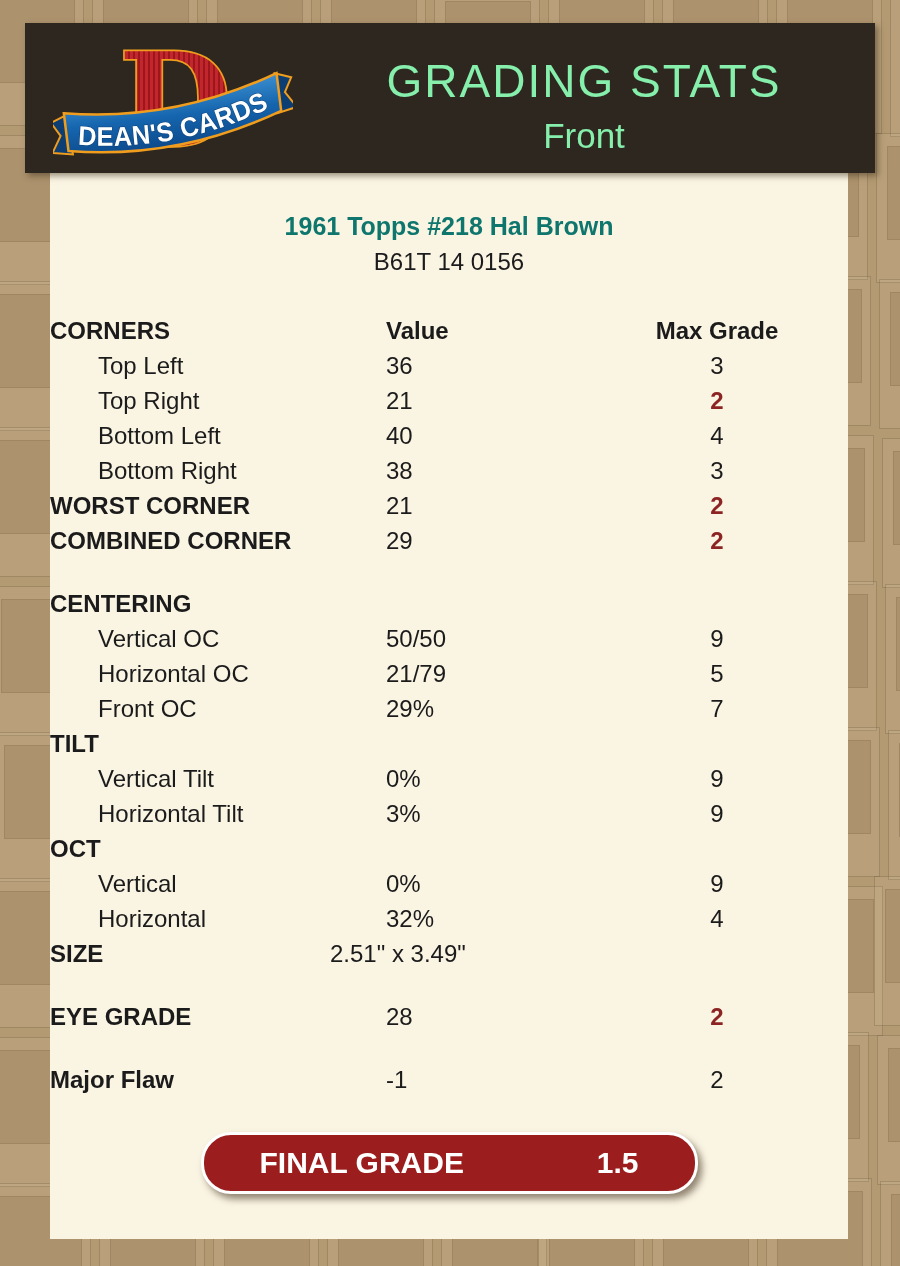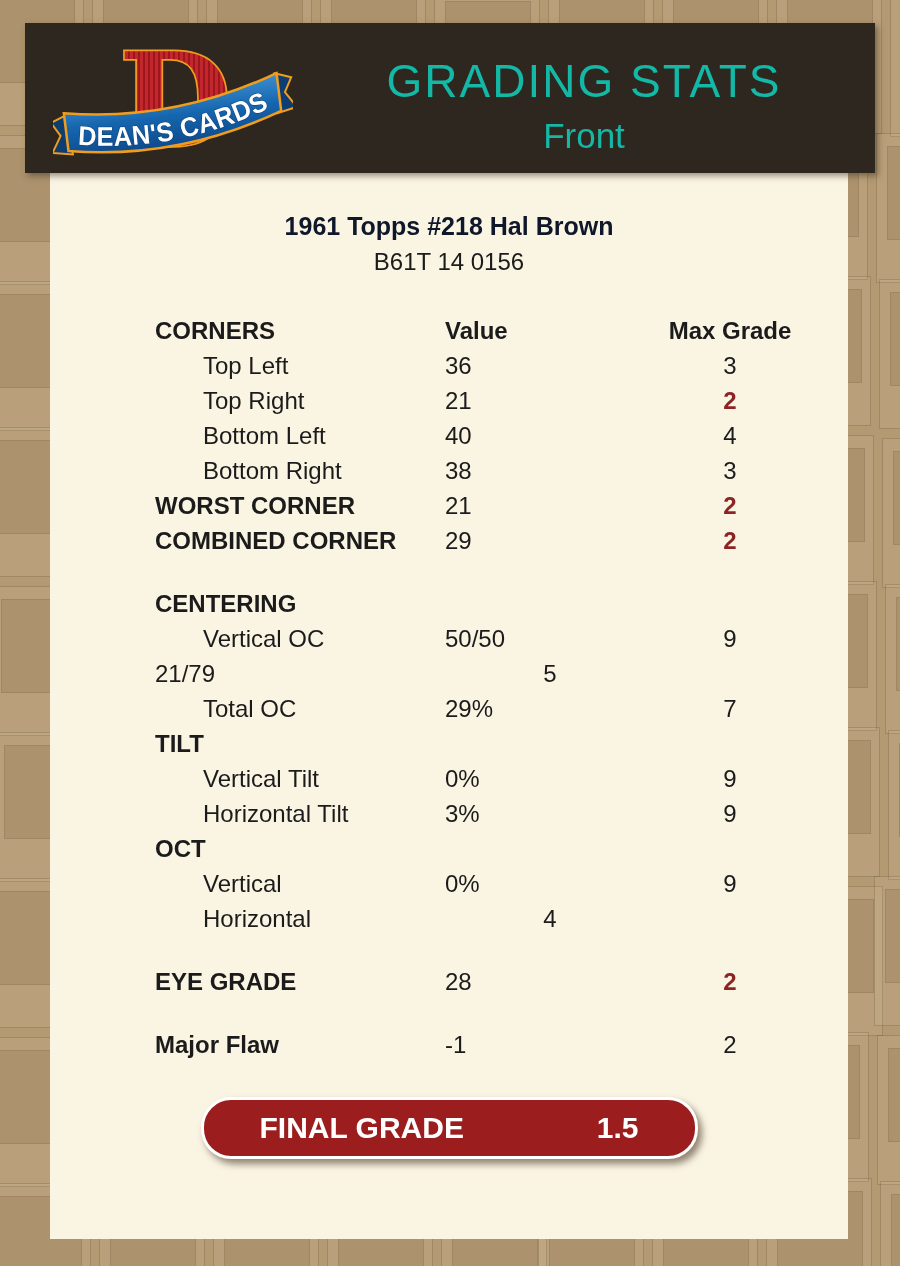--- a/index.html
+++ b/index.html
@@ -20,31 +20,32 @@
   .panel{
     position:absolute;left:50px;top:23px;width:798px;height:1216px;
     background:#faf4e3;z-index:1;
   }
   .header{
     position:absolute;left:25px;top:23px;width:850px;height:150px;
     background:#2d271f;z-index:2;display:flex;align-items:center;
     box-shadow:3px 3px 6px rgba(60,45,25,.5);
   }
   .logo{flex:0 0 auto;margin-left:28px;width:240px;height:140px;}
-  .header-text{flex:1;text-align:center;color:#14b8a6;padding-top:14px;}
+  .header-text{flex:1;text-align:center;color:#86efac;padding-top:14px;}
   .header-title{font-size:46px;letter-spacing:2px;line-height:52px;}
   .header-sub{font-size:35px;line-height:40px;margin-top:9px;}
   .card-title{margin-top:186px;text-align:center;font-size:25px;font-weight:bold;
-    line-height:35px;color:#0f172a;}
+    line-height:35px;color:#0f766e;}
   .card-id{text-align:center;font-size:24px;line-height:36px;color:#1b1b1b;}
   .gtable{margin-top:33px;color:#1b1b1b;}
   .trow{
     display:grid;grid-template-columns:290px 210px 150px;
-    padding-left:105px;height:35px;line-height:35px;font-size:24px;
+    height:35px;line-height:35px;font-size:24px;
     white-space:nowrap;
+    gap:46px;
   }
   .trow .c-label{text-align:left;}
   .trow .c-value{}
   .trow .c-max{text-align:center;}
   .trow.indent .c-label{padding-left:48px;}
   .trow.bold .c-label{font-weight:bold;}
   .trow.thead .c-label,.trow.thead .c-value,.trow.thead .c-max{font-weight:bold;}
   .trow .c-max.red{color:#8d2424;font-weight:bold;}
   .trow.gap{margin-top:28px;}
   .trow.size-row .c-value{transform:translateX(-56px);}
@@ -348,25 +349,26 @@
     <div class="c-label">CENTERING</div>
     <div class="c-value"></div>
     <div class="c-max"></div>
   </div>
         <div class="trow indent">
     <div class="c-label">Vertical OC</div>
     <div class="c-value">50/50</div>
     <div class="c-max">9</div>
   </div>
         <div class="trow indent">
+    <div class="c-label">Horizontal OC</div>
     <div class="c-value">21/79</div>
     <div class="c-max">5</div>
   </div>
         <div class="trow indent">
-    <div class="c-label">Total OC</div>
+    <div class="c-label">Front OC</div>
     <div class="c-value">29%</div>
     <div class="c-max">7</div>
   </div>
         <div class="trow bold">
     <div class="c-label">TILT</div>
     <div class="c-value"></div>
     <div class="c-max"></div>
   </div>
         <div class="trow indent">
     <div class="c-label">Vertical Tilt</div>
@@ -383,21 +385,27 @@
     <div class="c-value"></div>
     <div class="c-max"></div>
   </div>
         <div class="trow indent">
     <div class="c-label">Vertical</div>
     <div class="c-value">0%</div>
     <div class="c-max">9</div>
   </div>
         <div class="trow indent">
     <div class="c-label">Horizontal</div>
+    <div class="c-value">32%</div>
     <div class="c-max">4</div>
+  </div>
+        <div class="trow bold size-row">
+    <div class="c-label">SIZE</div>
+    <div class="c-value">2.51" x 3.49"</div>
+    <div class="c-max"></div>
   </div>
         <div class="trow bold gap">
     <div class="c-label">EYE GRADE</div>
     <div class="c-value">28</div>
     <div class="c-max red">2</div>
   </div>
         <div class="trow bold gap">
     <div class="c-label">Major Flaw</div>
     <div class="c-value">-1</div>
     <div class="c-max">2</div>

